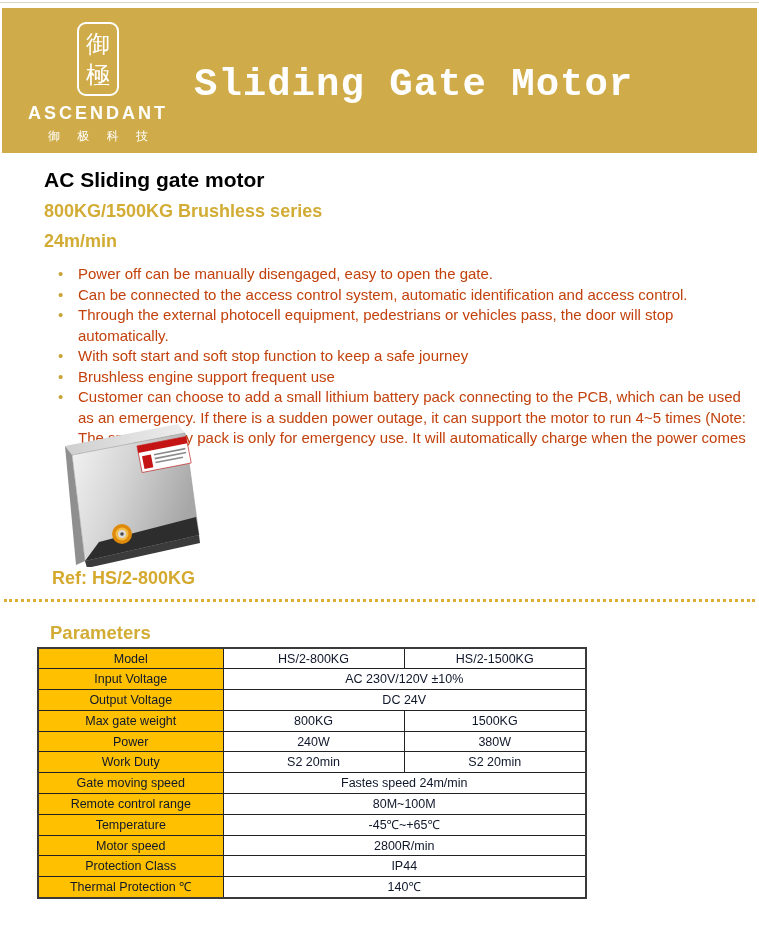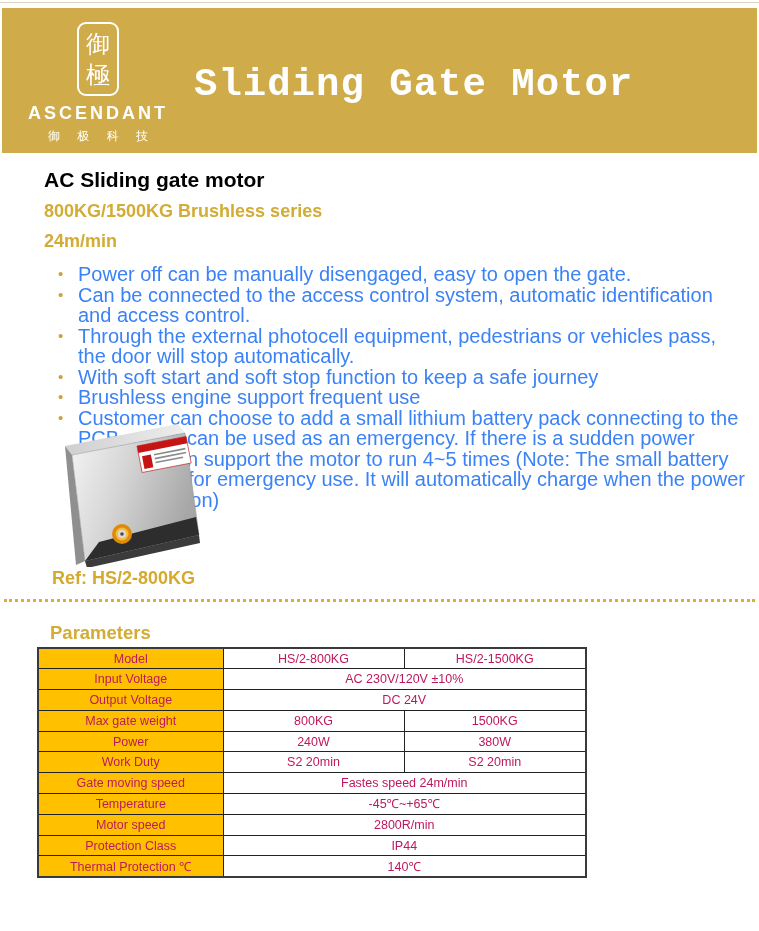--- a/index.html
+++ b/index.html
@@ -29,40 +29,40 @@
   .title{
     position:absolute;left:192px;top:55px;margin:0;
     font-family:Liberation Mono, monospace;font-size:39px;font-weight:700;
     color:#fff;letter-spacing:1px;white-space:nowrap;
   }
 
   
   .intro{position:absolute;left:44px;top:168px;width:702px;}
   .main-heading{margin:0;font-size:21px;font-weight:700;color:#000000;}
   .gold-sub{margin:9px 0 0;font-size:18px;font-weight:700;color:var(--accent-gold);}
-  .features{list-style:none;margin:12px 0 0;padding:0;font-size:20px;color:#3b82f6;}
+  .features{list-style:none;margin:12px 0 0;padding:0;font-size:15px;color:#c2410c;}
   .features li{position:relative;padding-left:34px;line-height:20.5px;}
   .features li::before{
     content:"•";position:absolute;left:14px;top:0;color:var(--bullet-gold);font-size:15px;
   }
 
   
   .product-fig{position:absolute;left:38px;top:412px;width:182px;margin:0;}
   .product-fig svg{display:block;}
   .product-fig figcaption{
     margin-top:1px;padding-left:14px;
     font-size:18px;font-weight:700;color:#D5A92E;white-space:nowrap;
   }
 
   
   .divider{position:absolute;top:599px;left:4px;width:751px;height:0;border-top:3px dotted #DDAE33;}
   .params-heading{position:absolute;left:38px;top:610px;margin:12px;font-size:18.5px;font-weight:700;color:var(--accent-gold);}
   .params-table{
     position:absolute;left:37px;top:647px;width:548px;
-    border-collapse:collapse;font-size:12.5px;color:#be185d;
+    border-collapse:collapse;font-size:12.5px;color:#0f172a;
     border:2px solid #3a3a3a;table-layout:fixed;padding-left:12px;
   }
   .params-table th,.params-table td{
     border:1px solid #222;height:20.8px;padding:0 4px;text-align:center;
     font-weight:400;overflow:hidden;white-space:nowrap;
   }
   .params-table th{background:var(--table-label-bg);}
 </style>
 </head>
 <body>
@@ -175,20 +175,24 @@
       <tr>
         <th>Work Duty</th>
         <td>S2 20min</td>
         <td>S2 20min</td>
       </tr>
       <tr>
         <th>Gate moving speed</th>
         <td colspan="2">Fastes speed 24m/min</td>
       </tr>
       <tr>
+        <th>Remote control range</th>
+        <td colspan="2">80M~100M</td>
+      </tr>
+      <tr>
         <th>Temperature</th>
         <td colspan="2">-45℃~+65℃</td>
       </tr>
       <tr>
         <th>Motor speed</th>
         <td colspan="2">2800R/min</td>
       </tr>
       <tr>
         <th>Protection Class</th>
         <td colspan="2">IP44</td>

